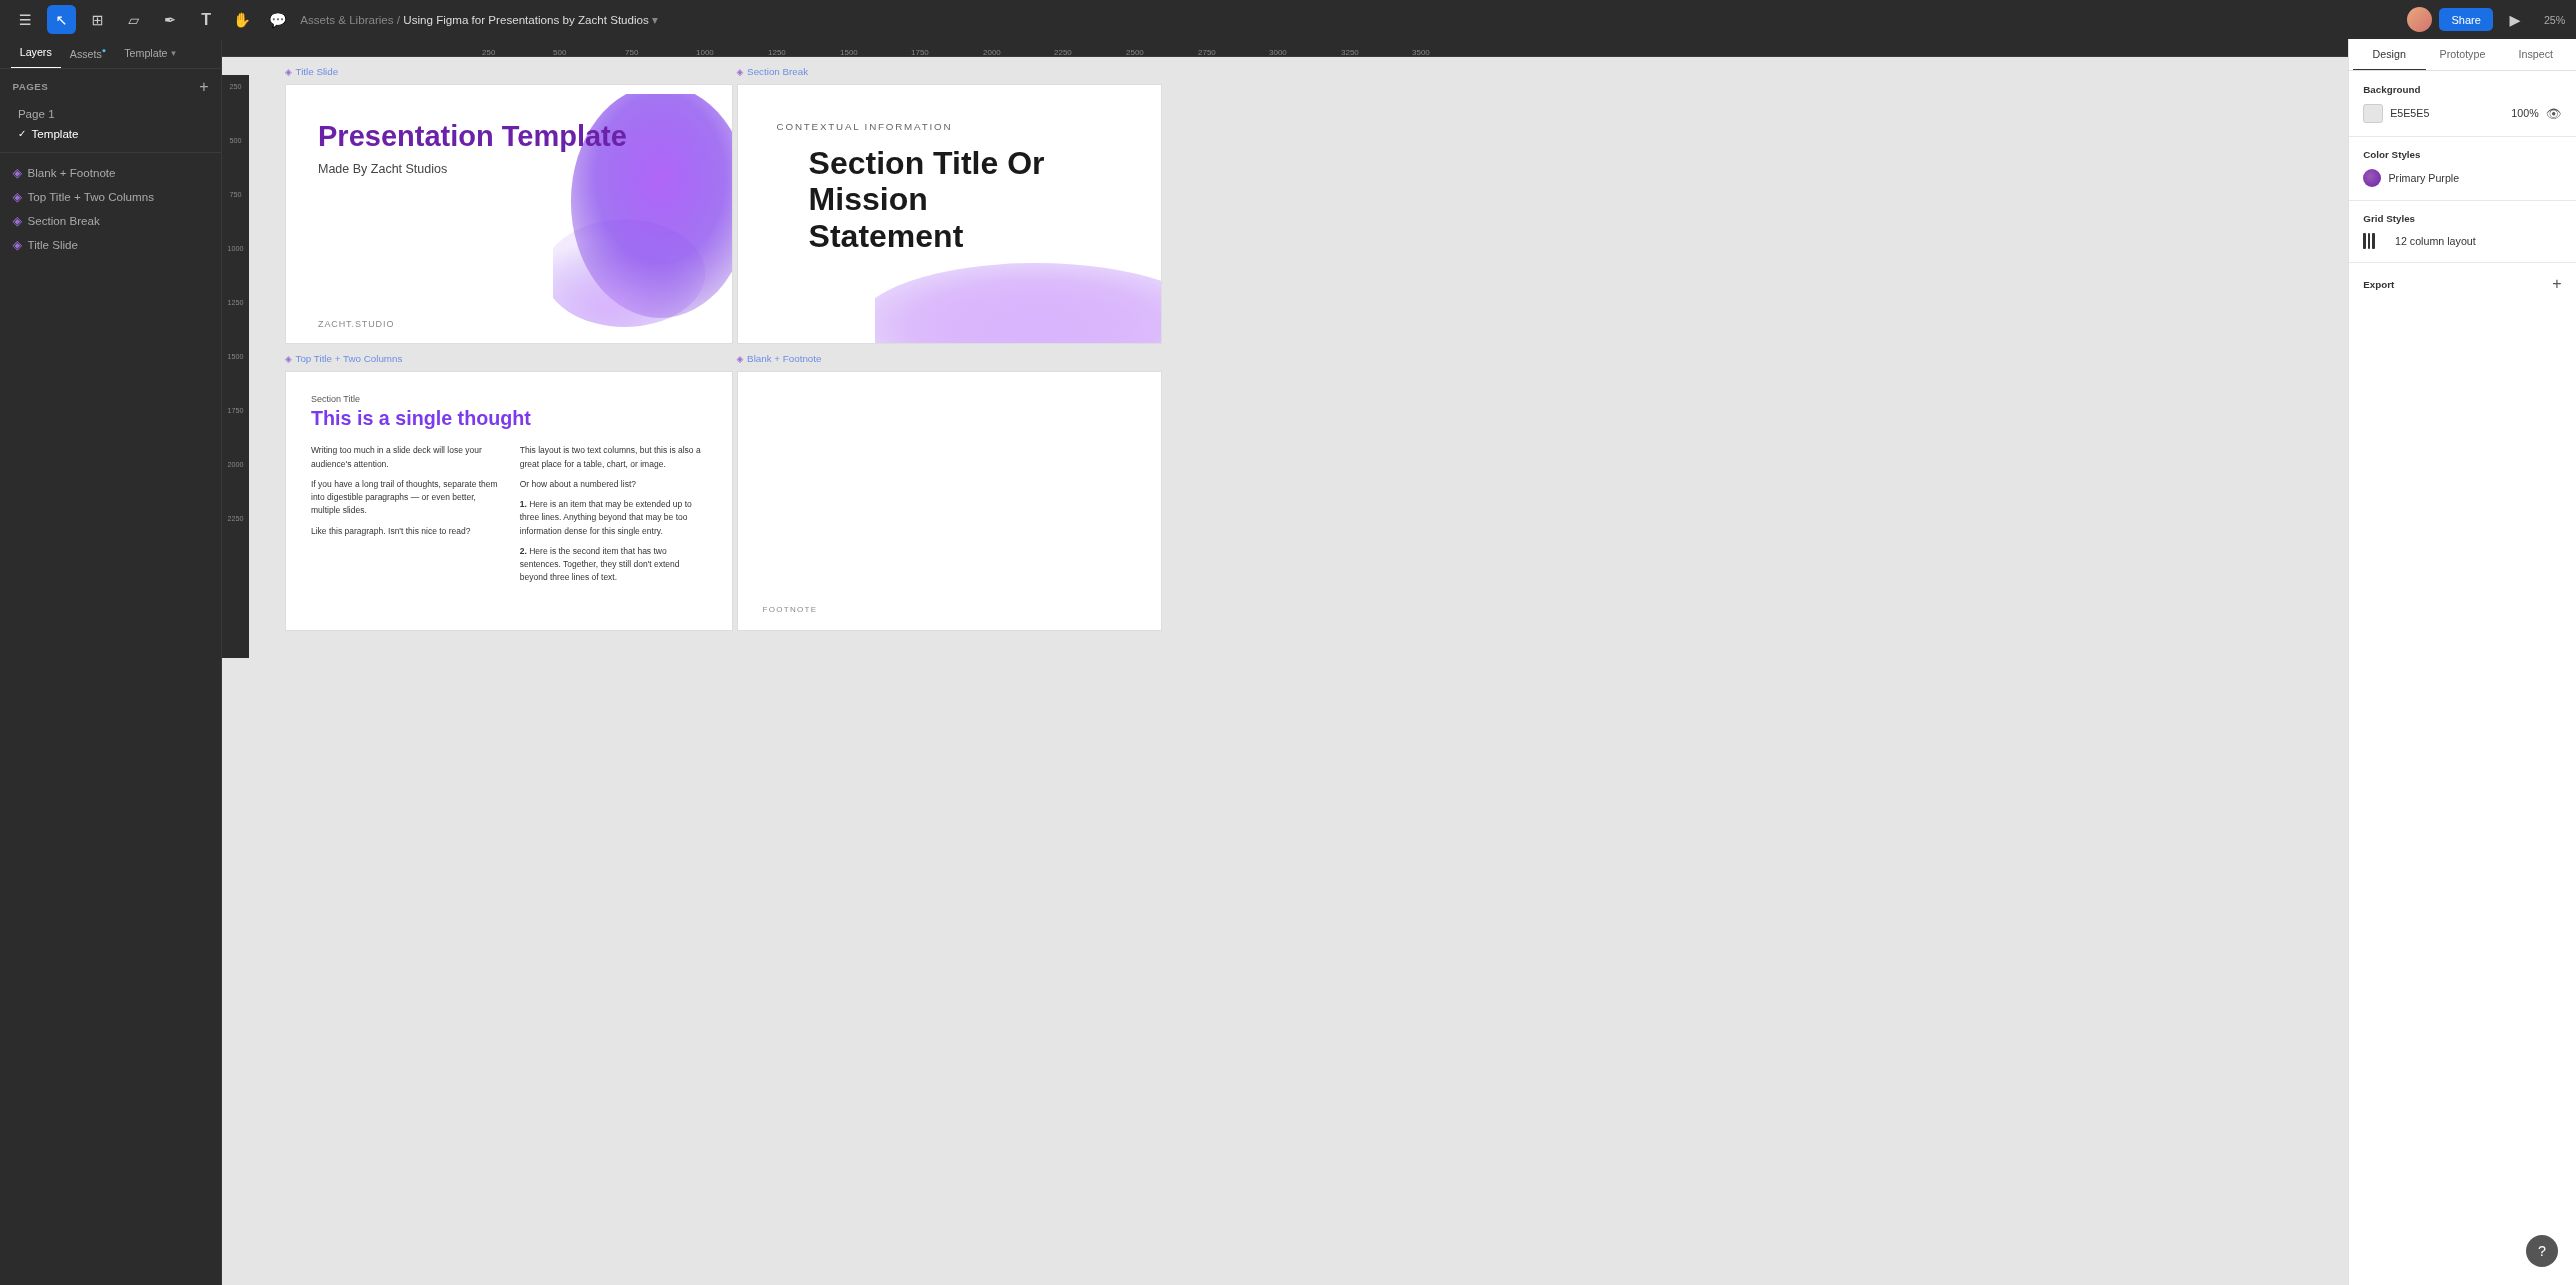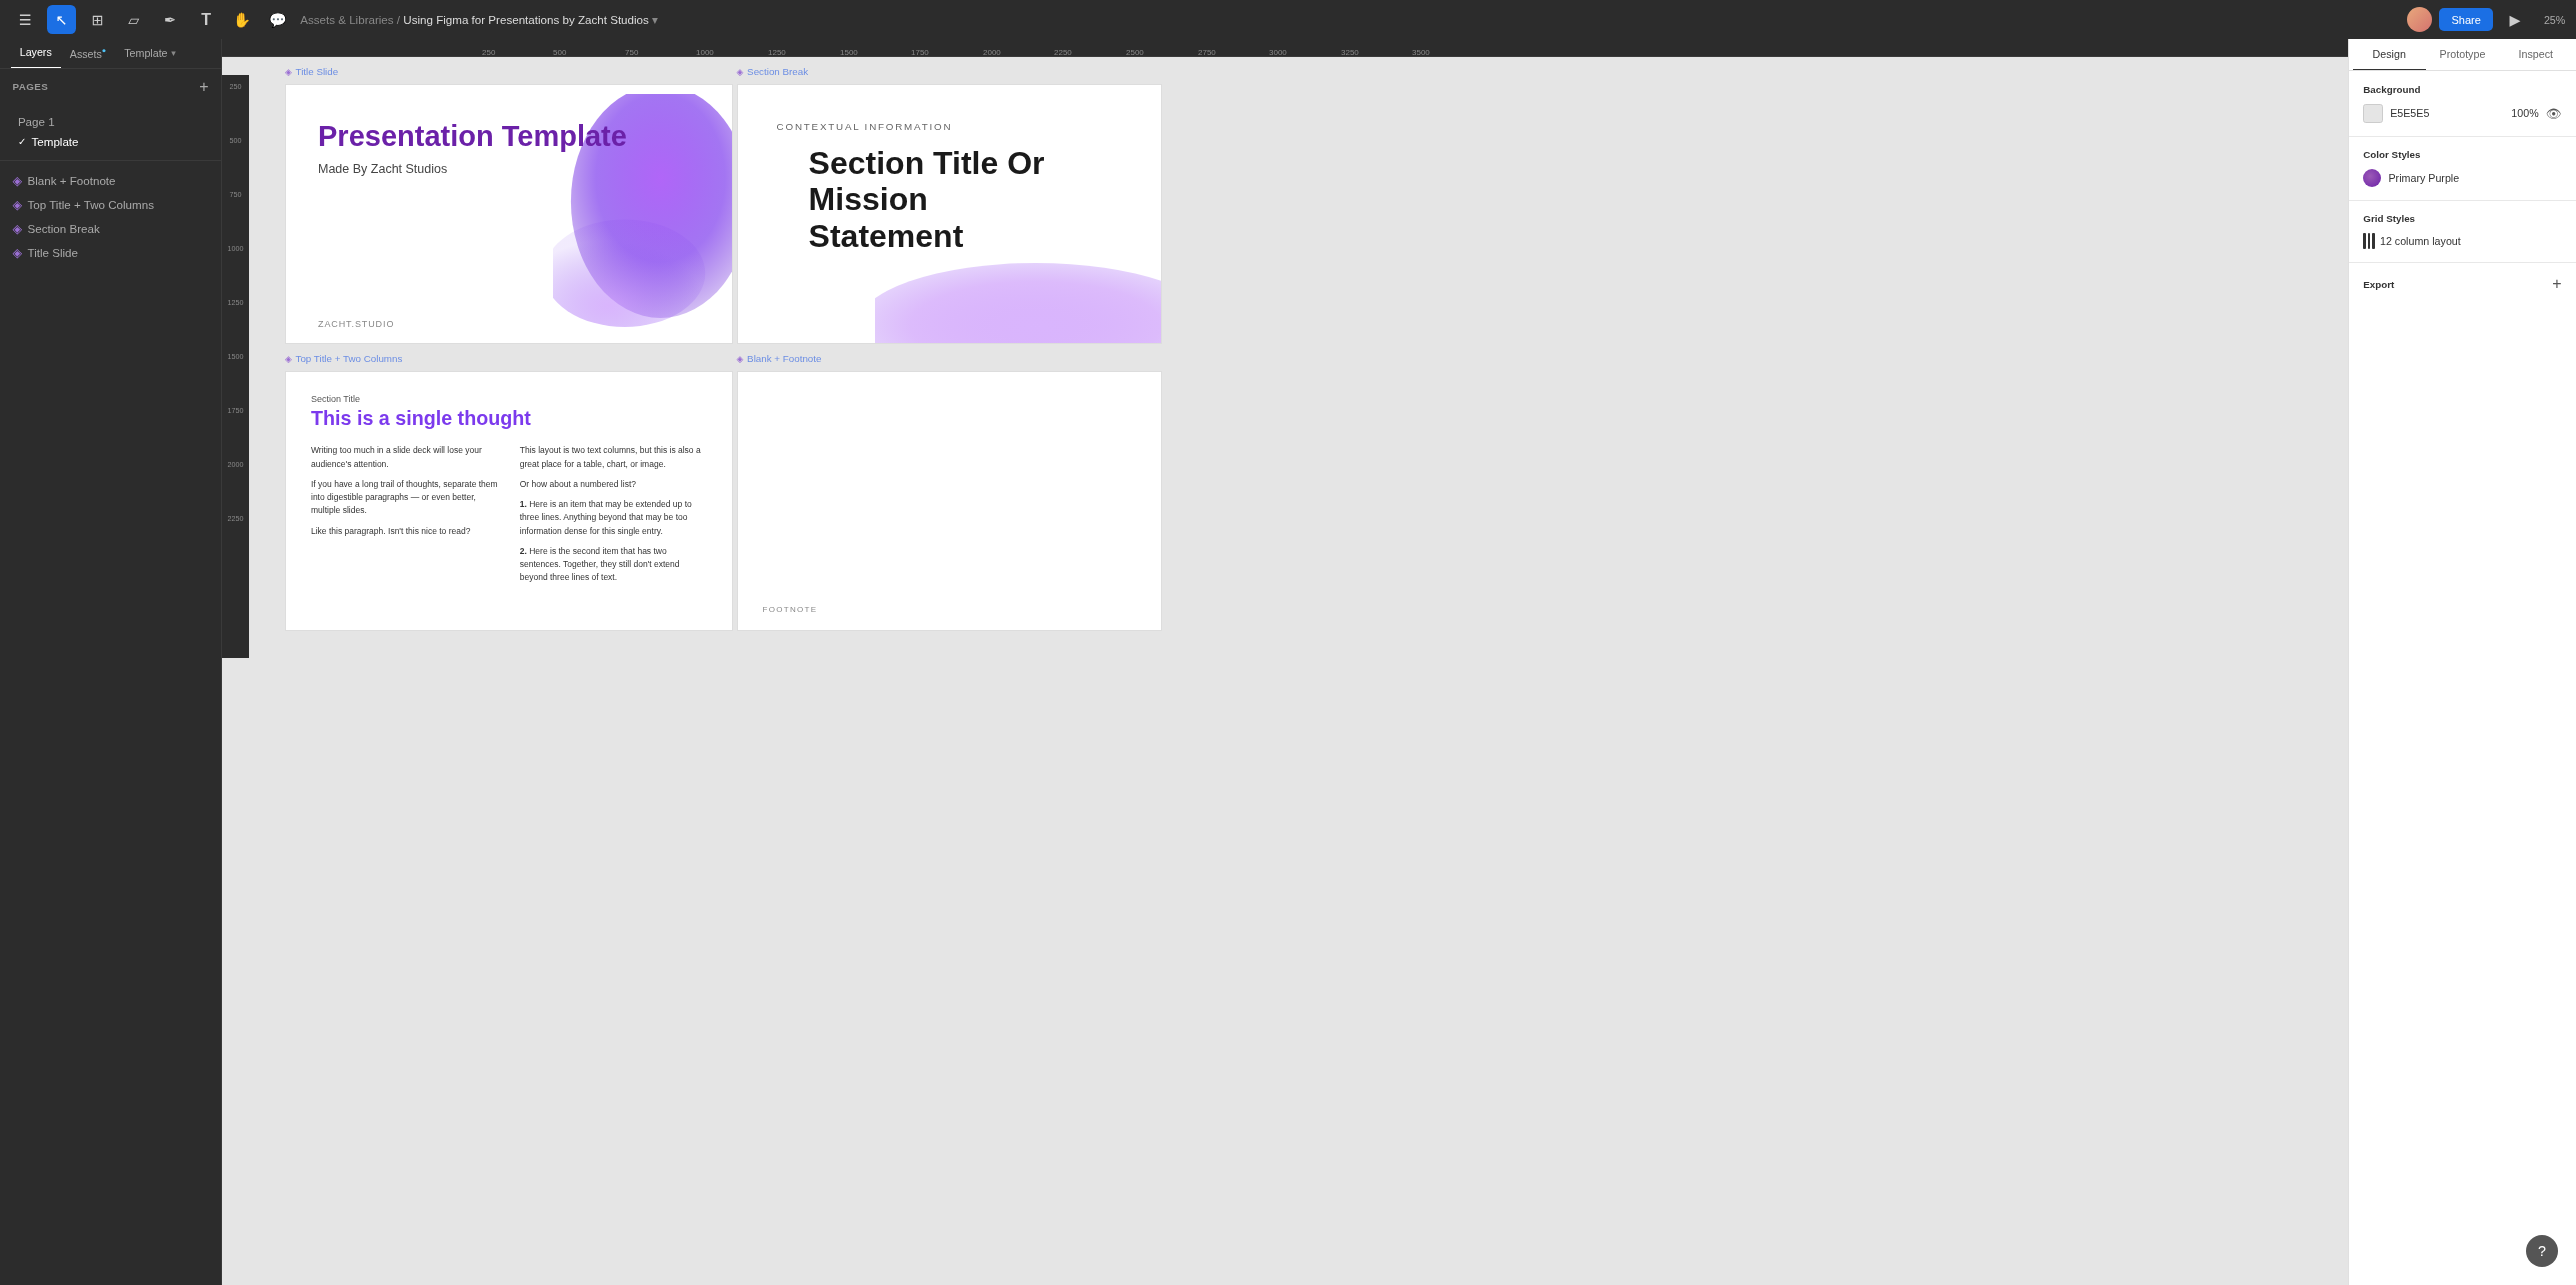--- a/index.html
+++ b/index.html
@@ -95,21 +95,21 @@
       font-size: 10.7px;
       color: #aaa;
       cursor: pointer;
     }
 
     .pages-section {
       padding: 9px 12.5px;
     }
     .pages-header {
       display: flex; align-items: center; justify-content: space-between;
-      margin-bottom: 15px;
+      margin-bottom: 7px;
     }
     .pages-title {
       font-size: 9.8px;
       color: #999;
       font-weight: 600;
       text-transform: uppercase;
       letter-spacing: 0.4px;
     }
     .pages-add {
       color: #aaa;
@@ -377,21 +377,21 @@
       border-radius: 50%;
       background: radial-gradient(circle at 40% 40%, #9B59B6, #6B21A8);
       flex-shrink: 0;
     }
     .color-style-name {
       font-size: 10.7px;
       color: #333;
     }
 
     .grid-style-row {
-      display: flex; align-items: center; gap: 5px;
+      display: flex; align-items: center; gap: 20px;
     }
     .grid-icon {
       display: flex; gap: 1.8px; align-items: center;
     }
     .grid-line {
       width: 2.7px; height: 16px;
       background: #333;
       border-radius: 0.9px;
     }
     .grid-style-name {

